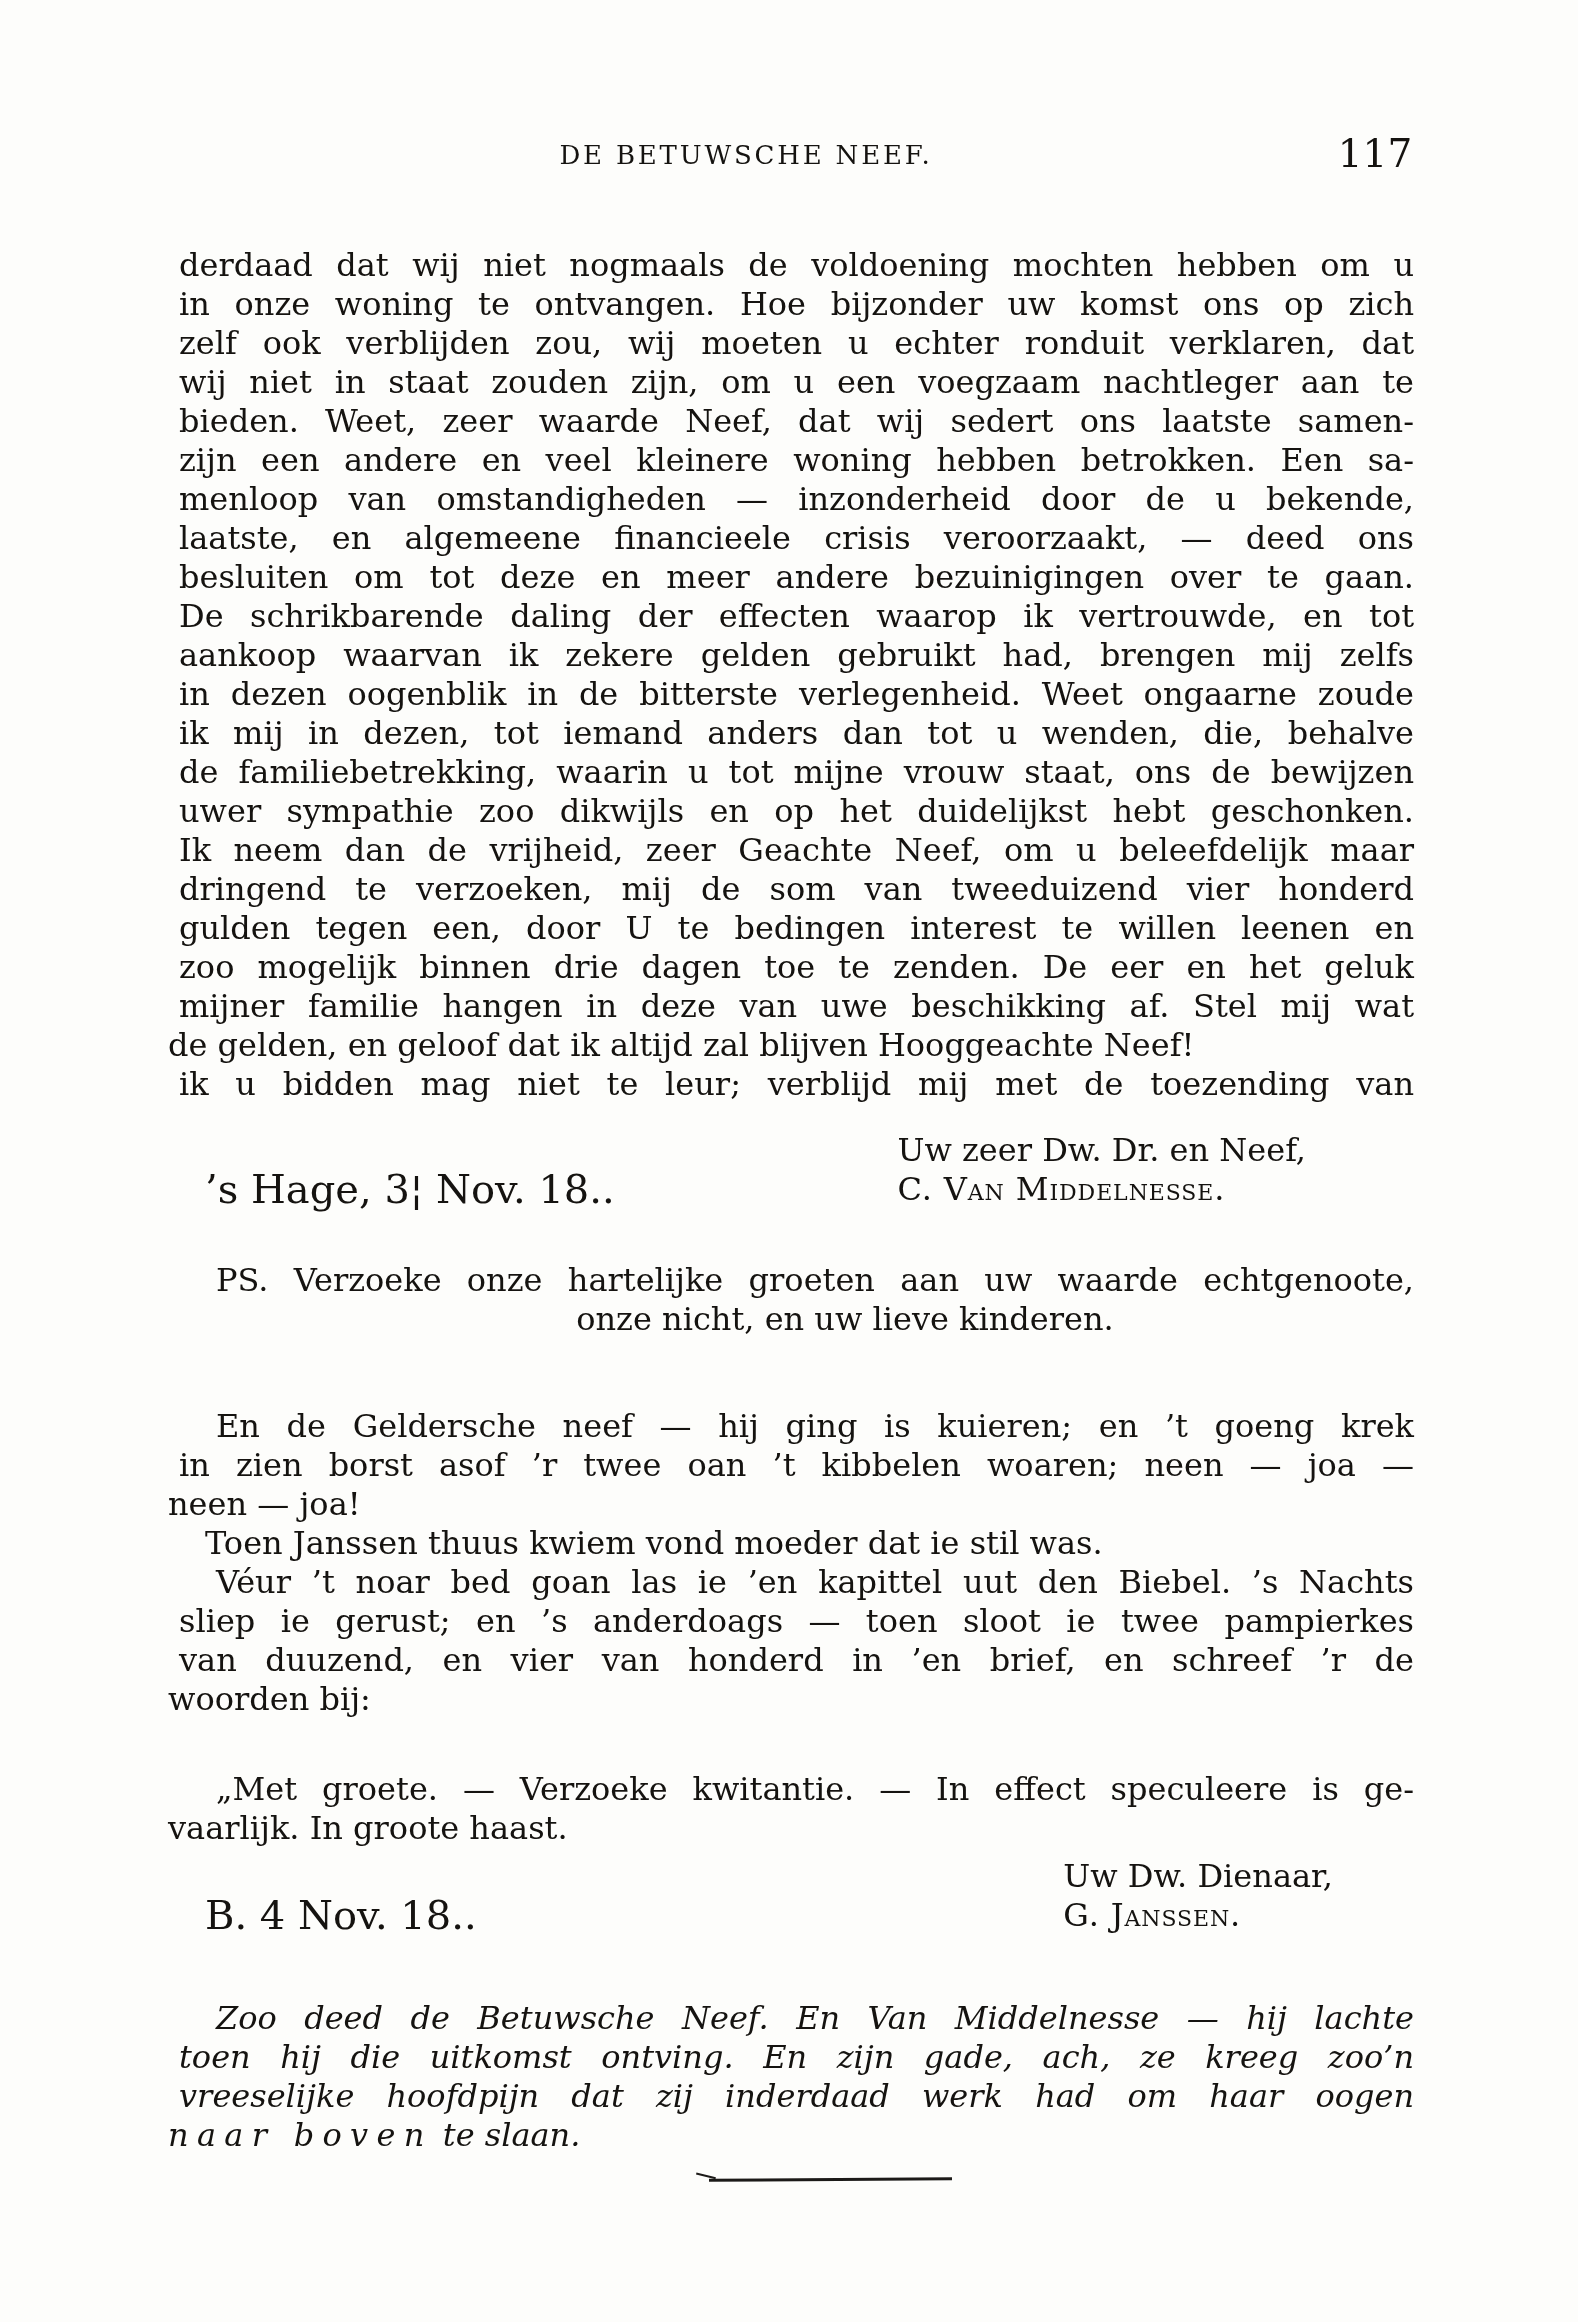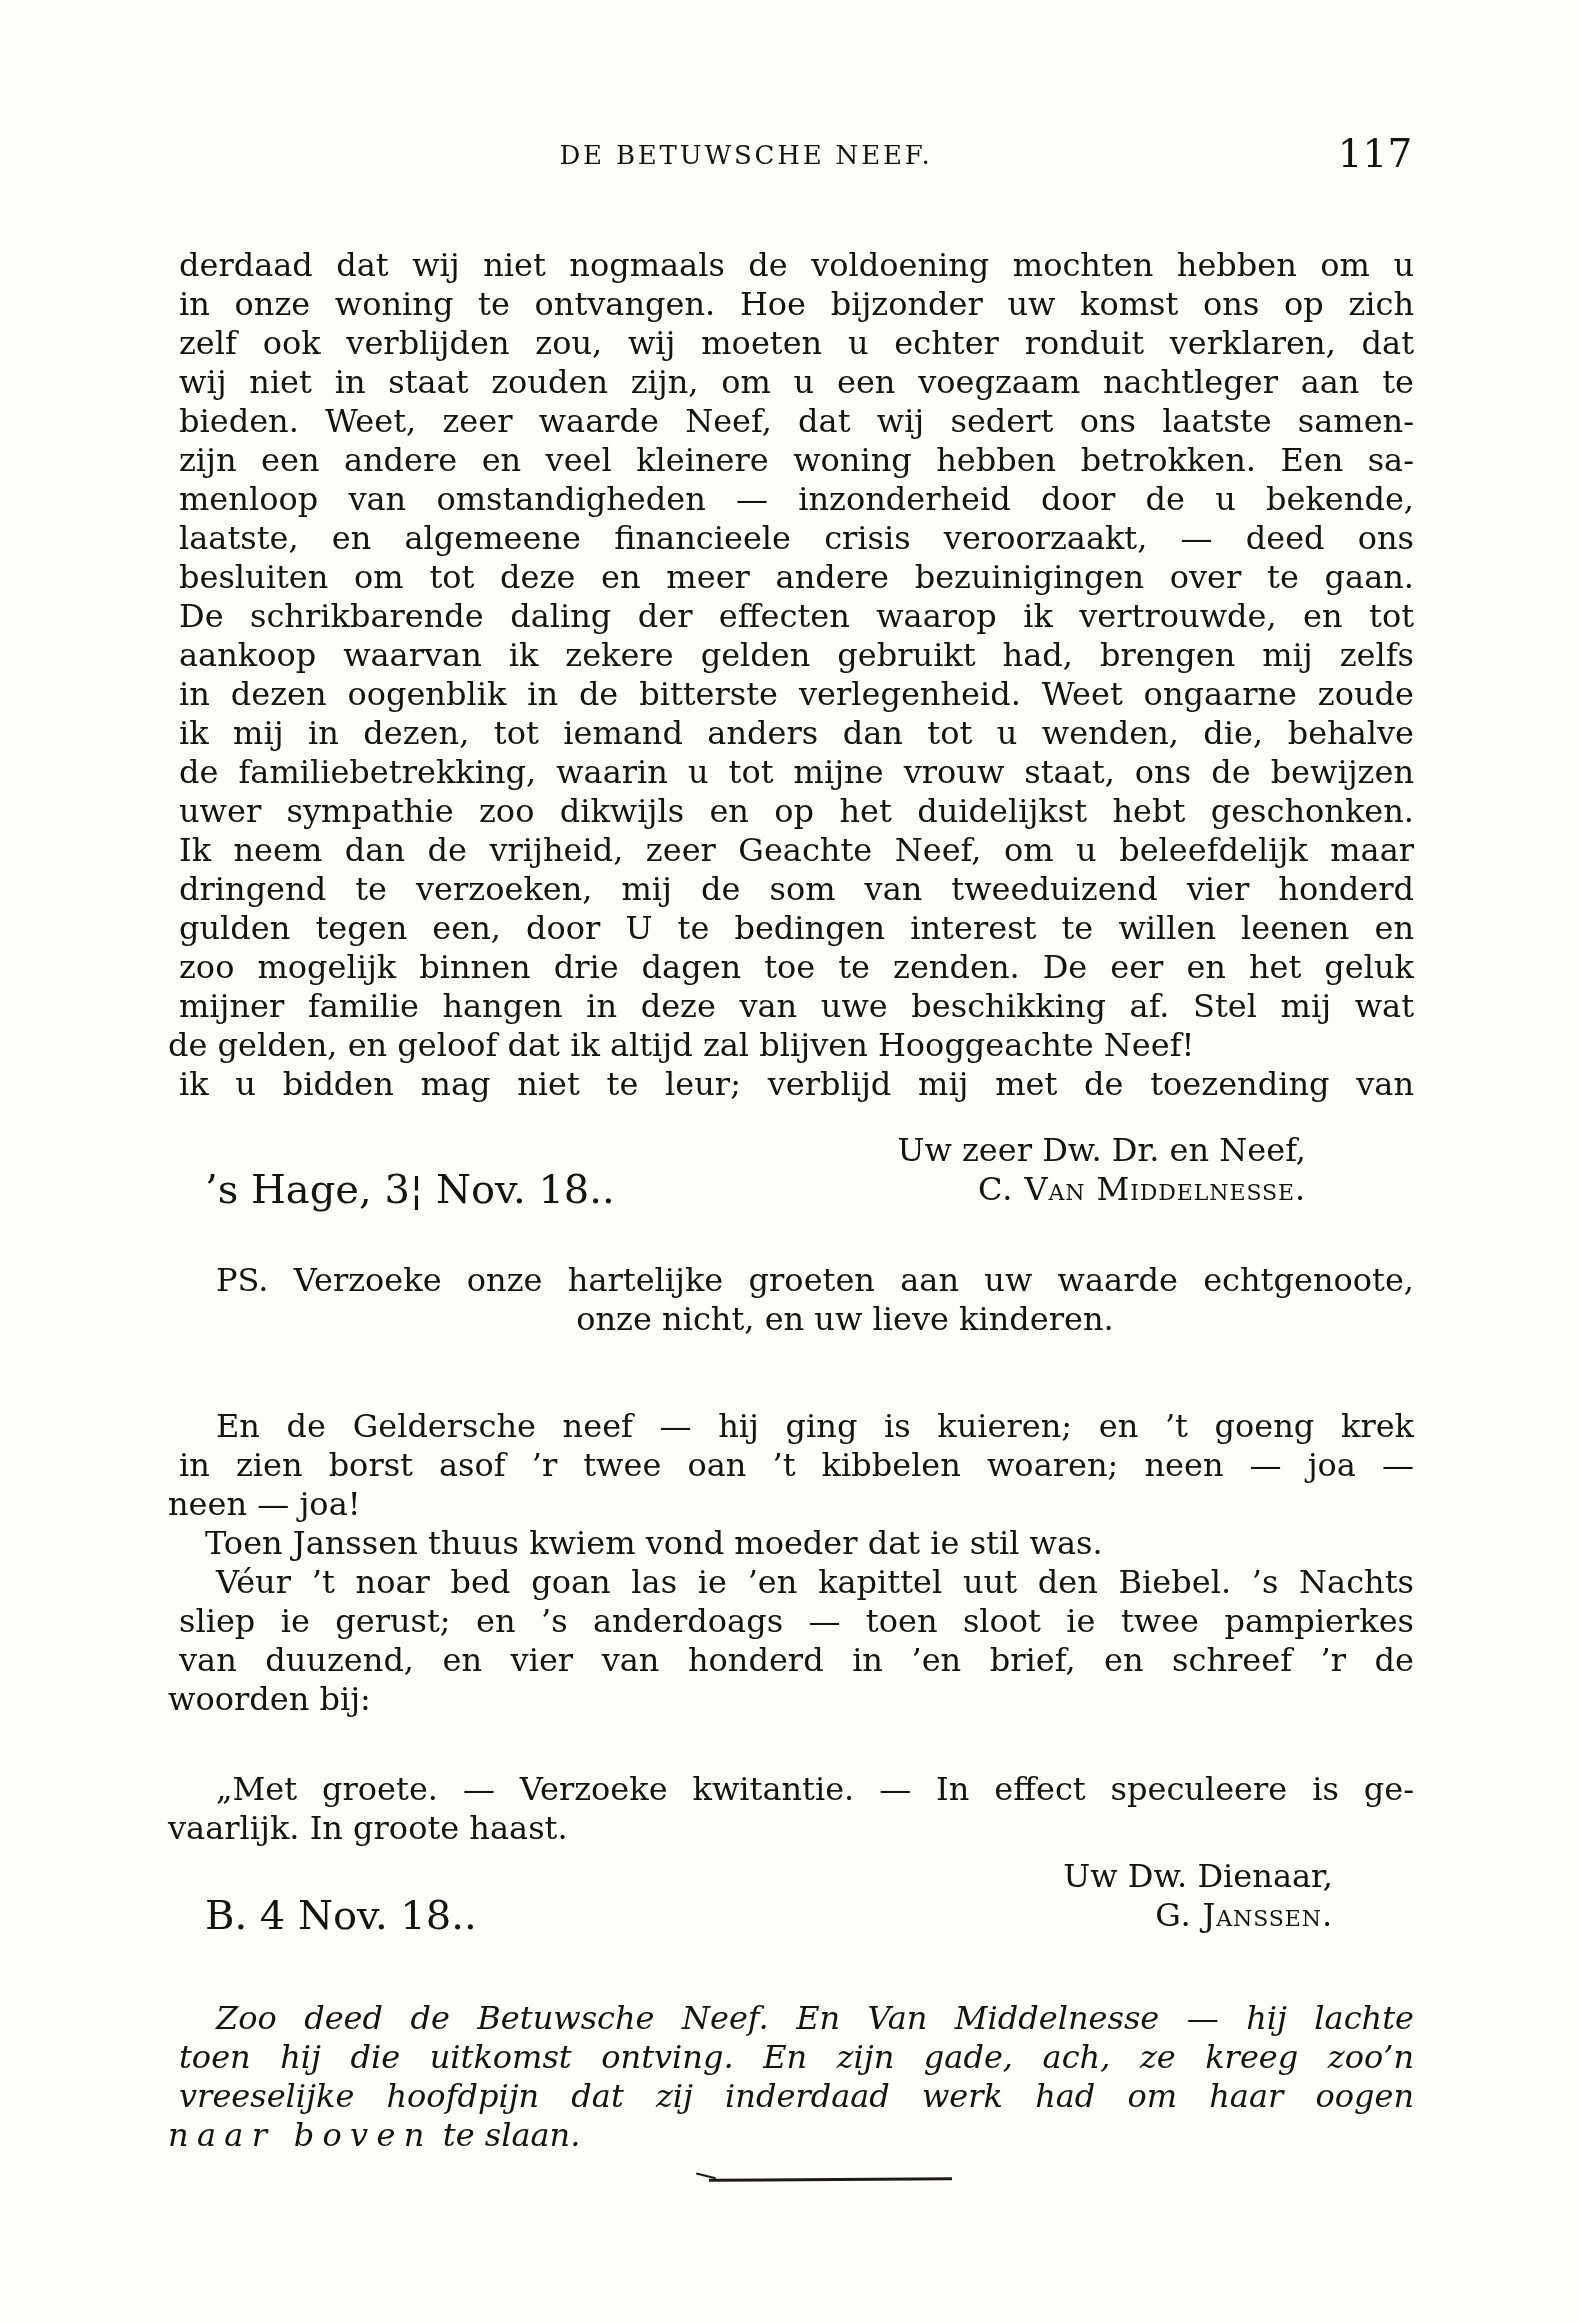--- a/index.html
+++ b/index.html
@@ -32,21 +32,21 @@
     font-size:32px; line-height:39px; height:39px;
     white-space:normal;
   }
   .j  { text-align:justify; text-align-last:justify;margin-left:11px; }
   .nj { text-align:left; }
   .ind  { text-indent:37px; }
   .ind2 { text-indent:108px;text-align:center; }
   
   .sigblk { position:relative; height:79px; }
   .sigcol {
-    margin-left:auto; width:max-content; text-align:right;
+    margin-left:auto; width:max-content; text-align:left;
     font-size:32px; line-height:39px;
   }
   .sigcol.first  { margin-right:108px; }
   .sigcol.second { margin-right:81px; }
   .smallcaps { font-variant:small-caps; letter-spacing:0.9px; }
   .dateline {
     position:absolute; left:37px; top:39px;
     font-size:40px; line-height:39px; white-space:nowrap;
   }
   .mt29 { margin-top:27px; }

